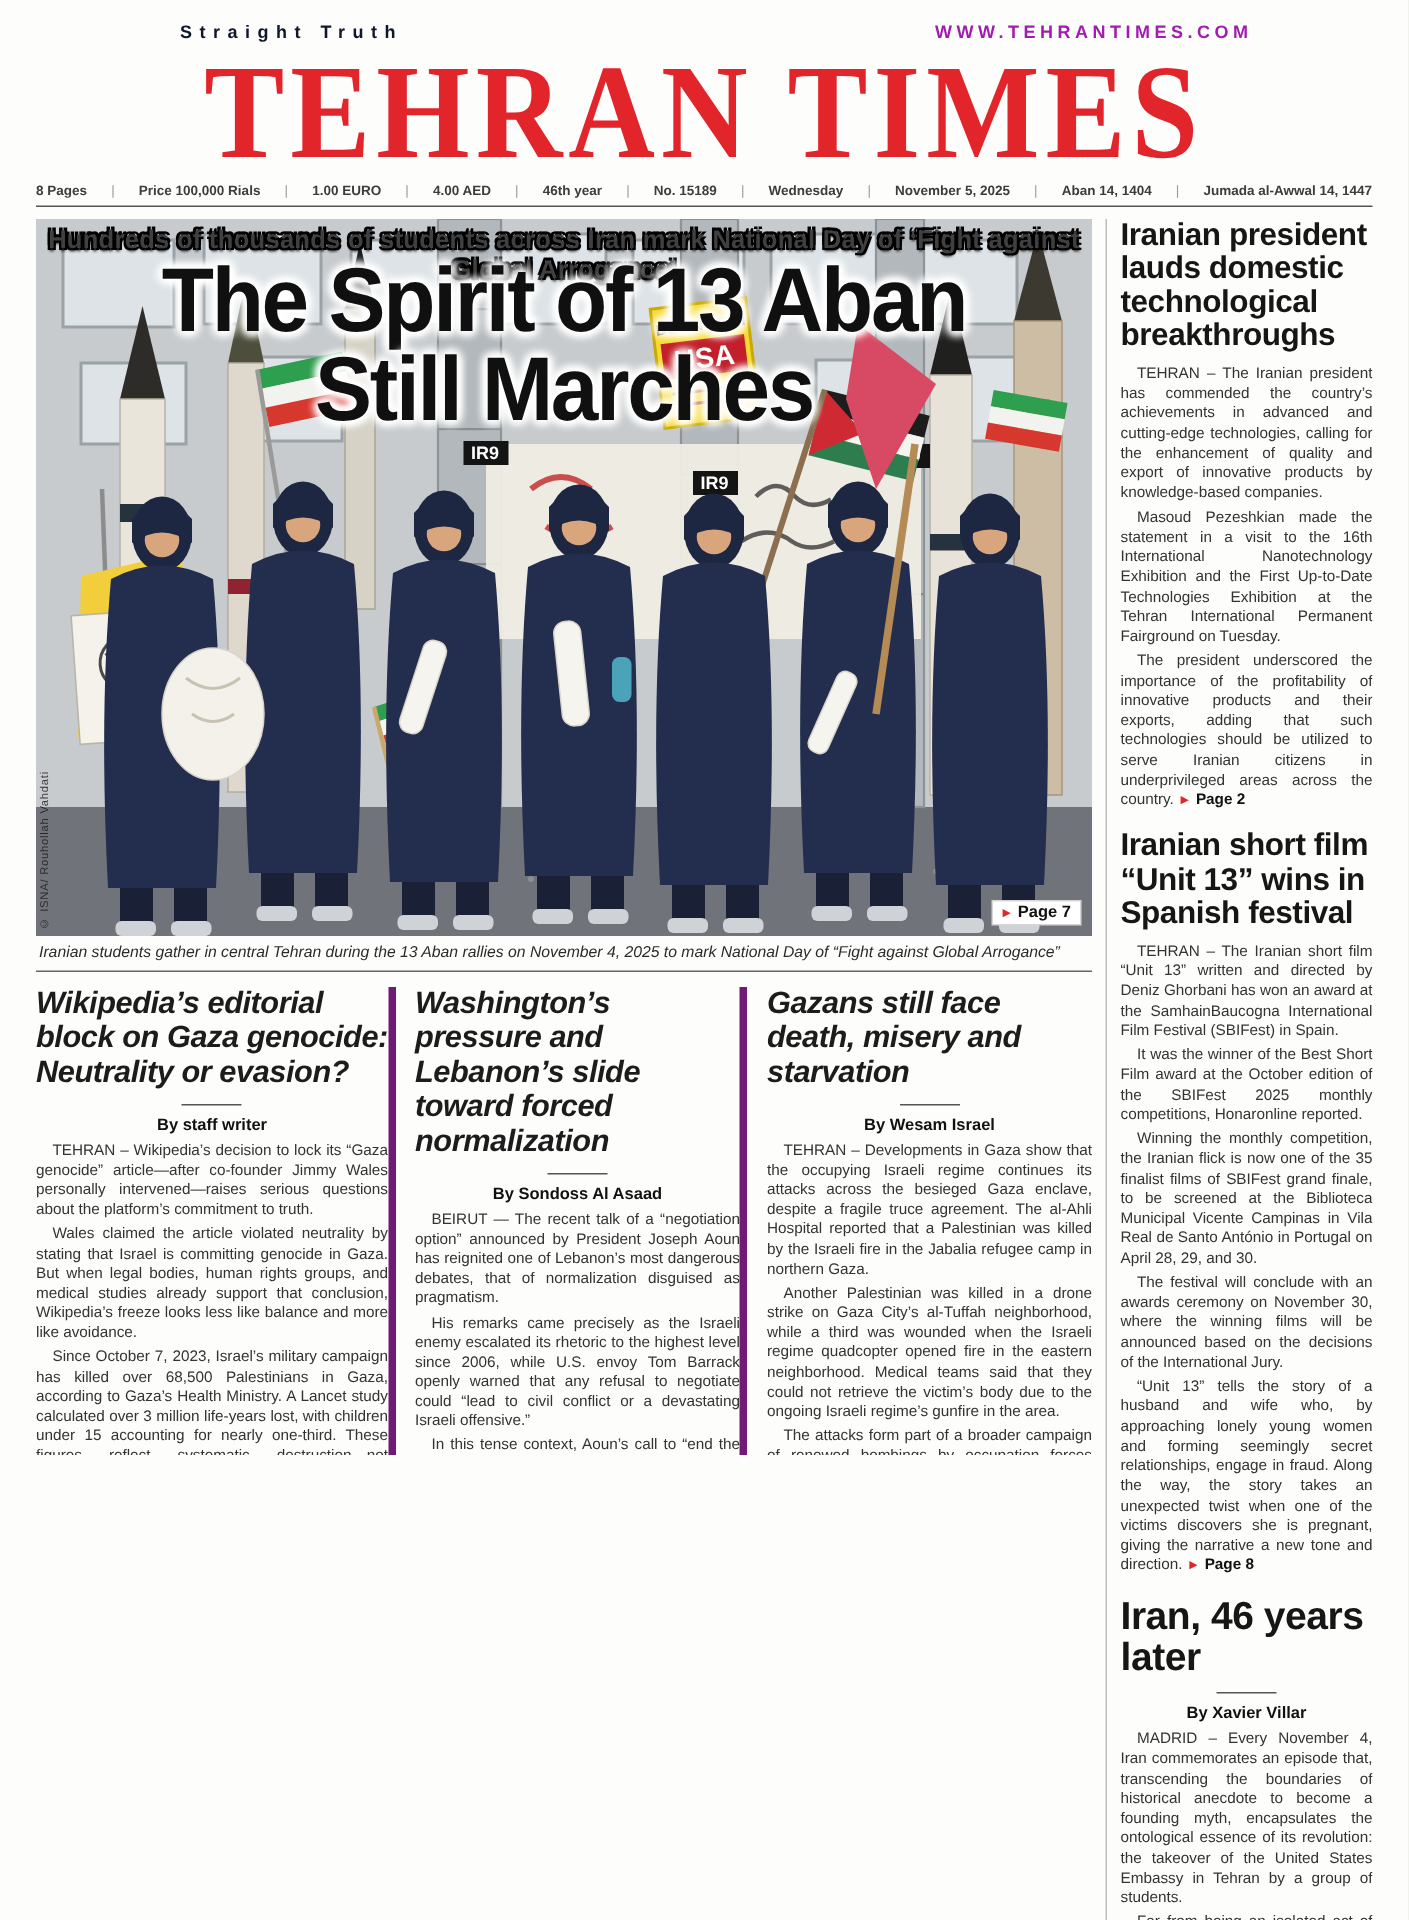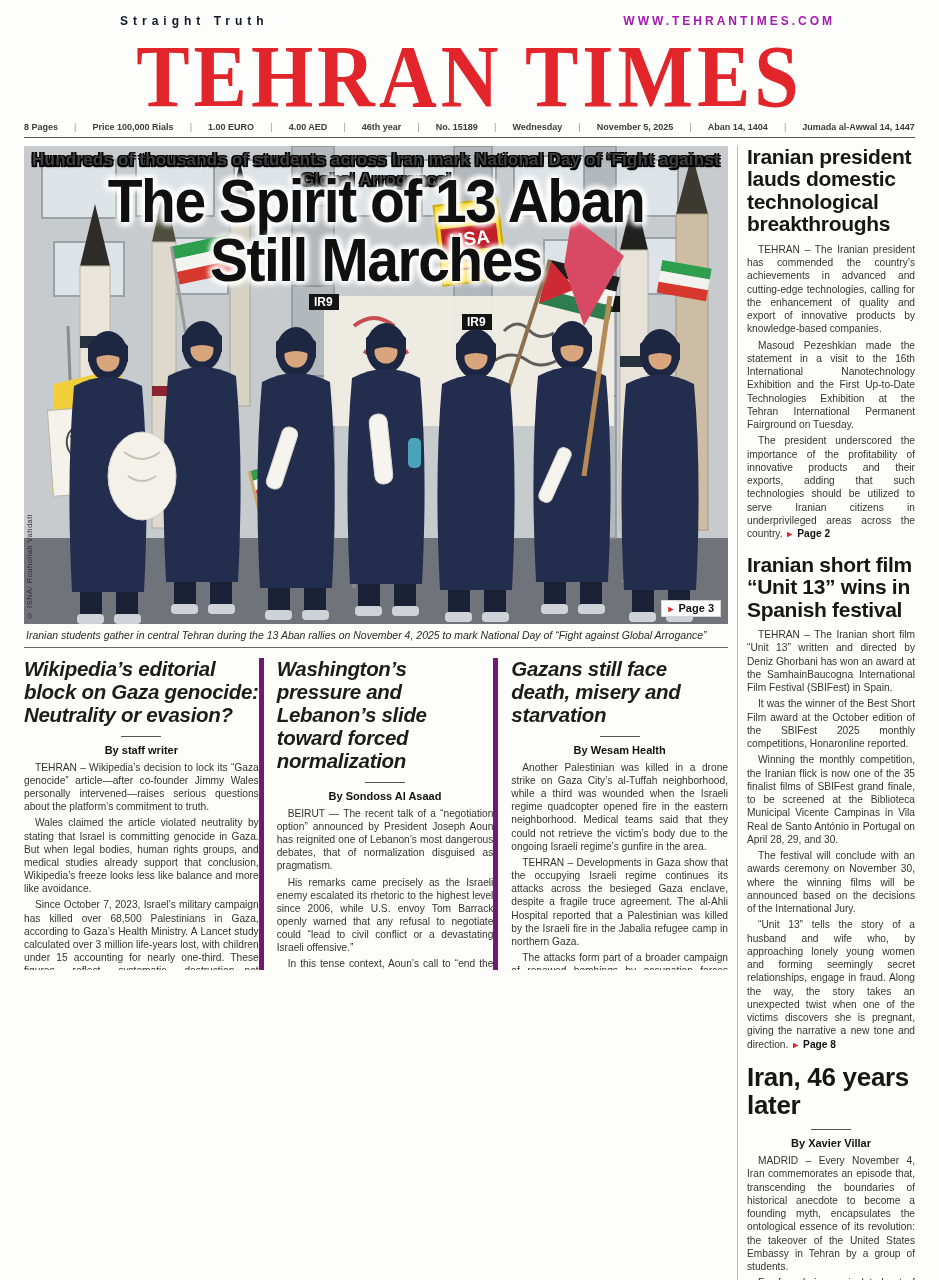--- a/index.html
+++ b/index.html
@@ -277,21 +277,21 @@
               <rect x="348" y="268" width="18" height="70" rx="8" transform="rotate(-6 357 303)" fill="#f6f4ee" stroke="#d8d4c8"></rect>
               <rect x="384" y="292" width="13" height="30" rx="5" fill="#4aa3b8"></rect>
               <rect x="524" y="300" width="14" height="58" rx="6" transform="rotate(24 531 329)" fill="#f6f4ee" stroke="#d8d4c8"></rect>
               <line x1="586" y1="150" x2="560" y2="330" stroke="#b48a55" stroke-width="5"></line>
             </g>
           </svg>
           <div class="kicker">Hundreds of thousands of students across Iran mark National Day of ‘Fight against Global Arrogance’</div>
           <h2 class="lead-headline">The Spirit of 13 Aban
 Still Marches</h2>
           <div class="photo-credit">© ISNA/ Rouhollah Vahdati</div>
-          <div class="page-badge"><span class="arrow">►</span><span>Page 3</span></div>
+          <div class="page-badge"><span class="arrow">►</span><span>Page 7</span></div>
         </figure>
         <figcaption class="lead-caption">Iranian students gather in central Tehran during the 13 Aban rallies on November 4, 2025 to mark National Day of “Fight against Global Arrogance”</figcaption>
         <div class="rule-mid"></div>
 
         <div class="middle-row">
           <article class="cell">
             <h3 class="m-head">Wikipedia’s editorial block on Gaza genocide: Neutrality or evasion?</h3>
             <div class="byline-rule"></div>
             <div class="byline">By staff writer</div>
             <div class="body">
@@ -307,24 +307,24 @@
             <div class="body">
               <p>BEIRUT — The recent talk of a “negotiation option” announced by President Joseph Aoun has reignited one of Lebanon’s most dangerous debates, that of normalization disguised as pragmatism.</p>
               <p>His remarks came precisely as the Israeli enemy escalated its rhetoric to the highest level since 2006, while U.S. envoy Tom Barrack openly warned that any refusal to negotiate could “lead to civil conflict or a devastating Israeli offensive.”</p>
               <p>In this tense context, Aoun’s call to “end the farce by picking up the phone and negotiating with the Israeli enemy” sounded less like statesmanship and more like submission under duress.</p>
 
             </div>
           </article>
           <article class="cell">
             <h3 class="m-head">Gazans still face death, misery and starvation</h3>
             <div class="byline-rule"></div>
-            <div class="byline">By Wesam Health</div>
+            <div class="byline">By Wesam Israel</div>
             <div class="body">
+              <p>TEHRAN – Developments in Gaza show that the occupying Israeli regime continues its attacks across the besieged Gaza enclave, despite a fragile truce agreement. The al-Ahli Hospital reported that a Palestinian was killed by the Israeli fire in the Jabalia refugee camp in northern Gaza.</p>
               <p>Another Palestinian was killed in a drone strike on Gaza City’s al-Tuffah neighborhood, while a third was wounded when the Israeli regime quadcopter opened fire in the eastern neighborhood. Medical teams said that they could not retrieve the victim’s body due to the ongoing Israeli regime’s gunfire in the area.</p>
-              <p>TEHRAN – Developments in Gaza show that the occupying Israeli regime continues its attacks across the besieged Gaza enclave, despite a fragile truce agreement. The al-Ahli Hospital reported that a Palestinian was killed by the Israeli fire in the Jabalia refugee camp in northern Gaza.</p>
               <p>The attacks form part of a broader campaign of renewed bombings by occupation forces across Gaza, which experts argue would not go ahead without a greenlight from America, which brokered the fragile truce.</p>
 
             </div>
           </article>
         </div>
       </div>
 
       <aside class="right-col">
         <article class="r-article">
           <h3 class="r-head">Iranian president lauds domestic technological breakthroughs</h3>

